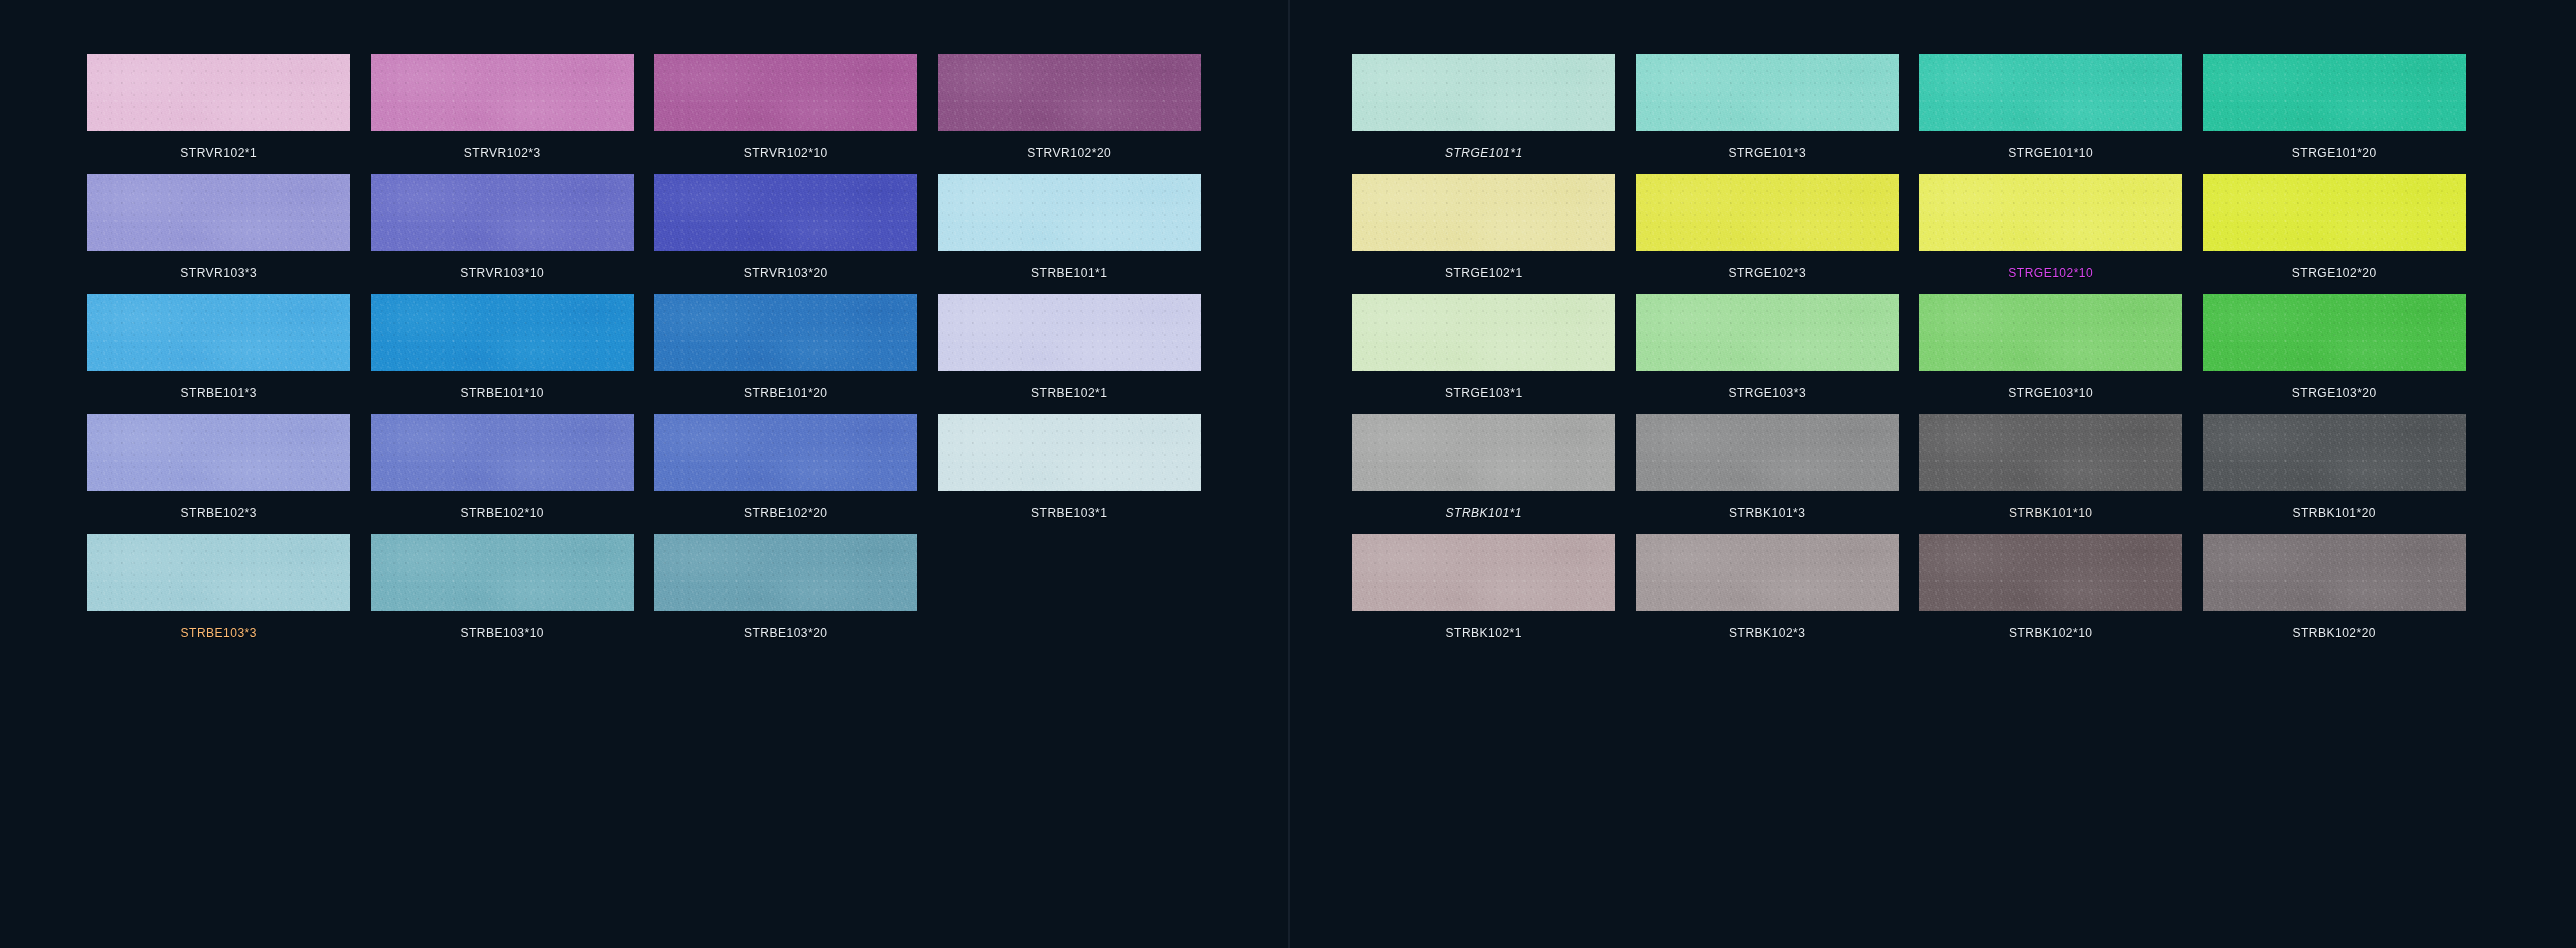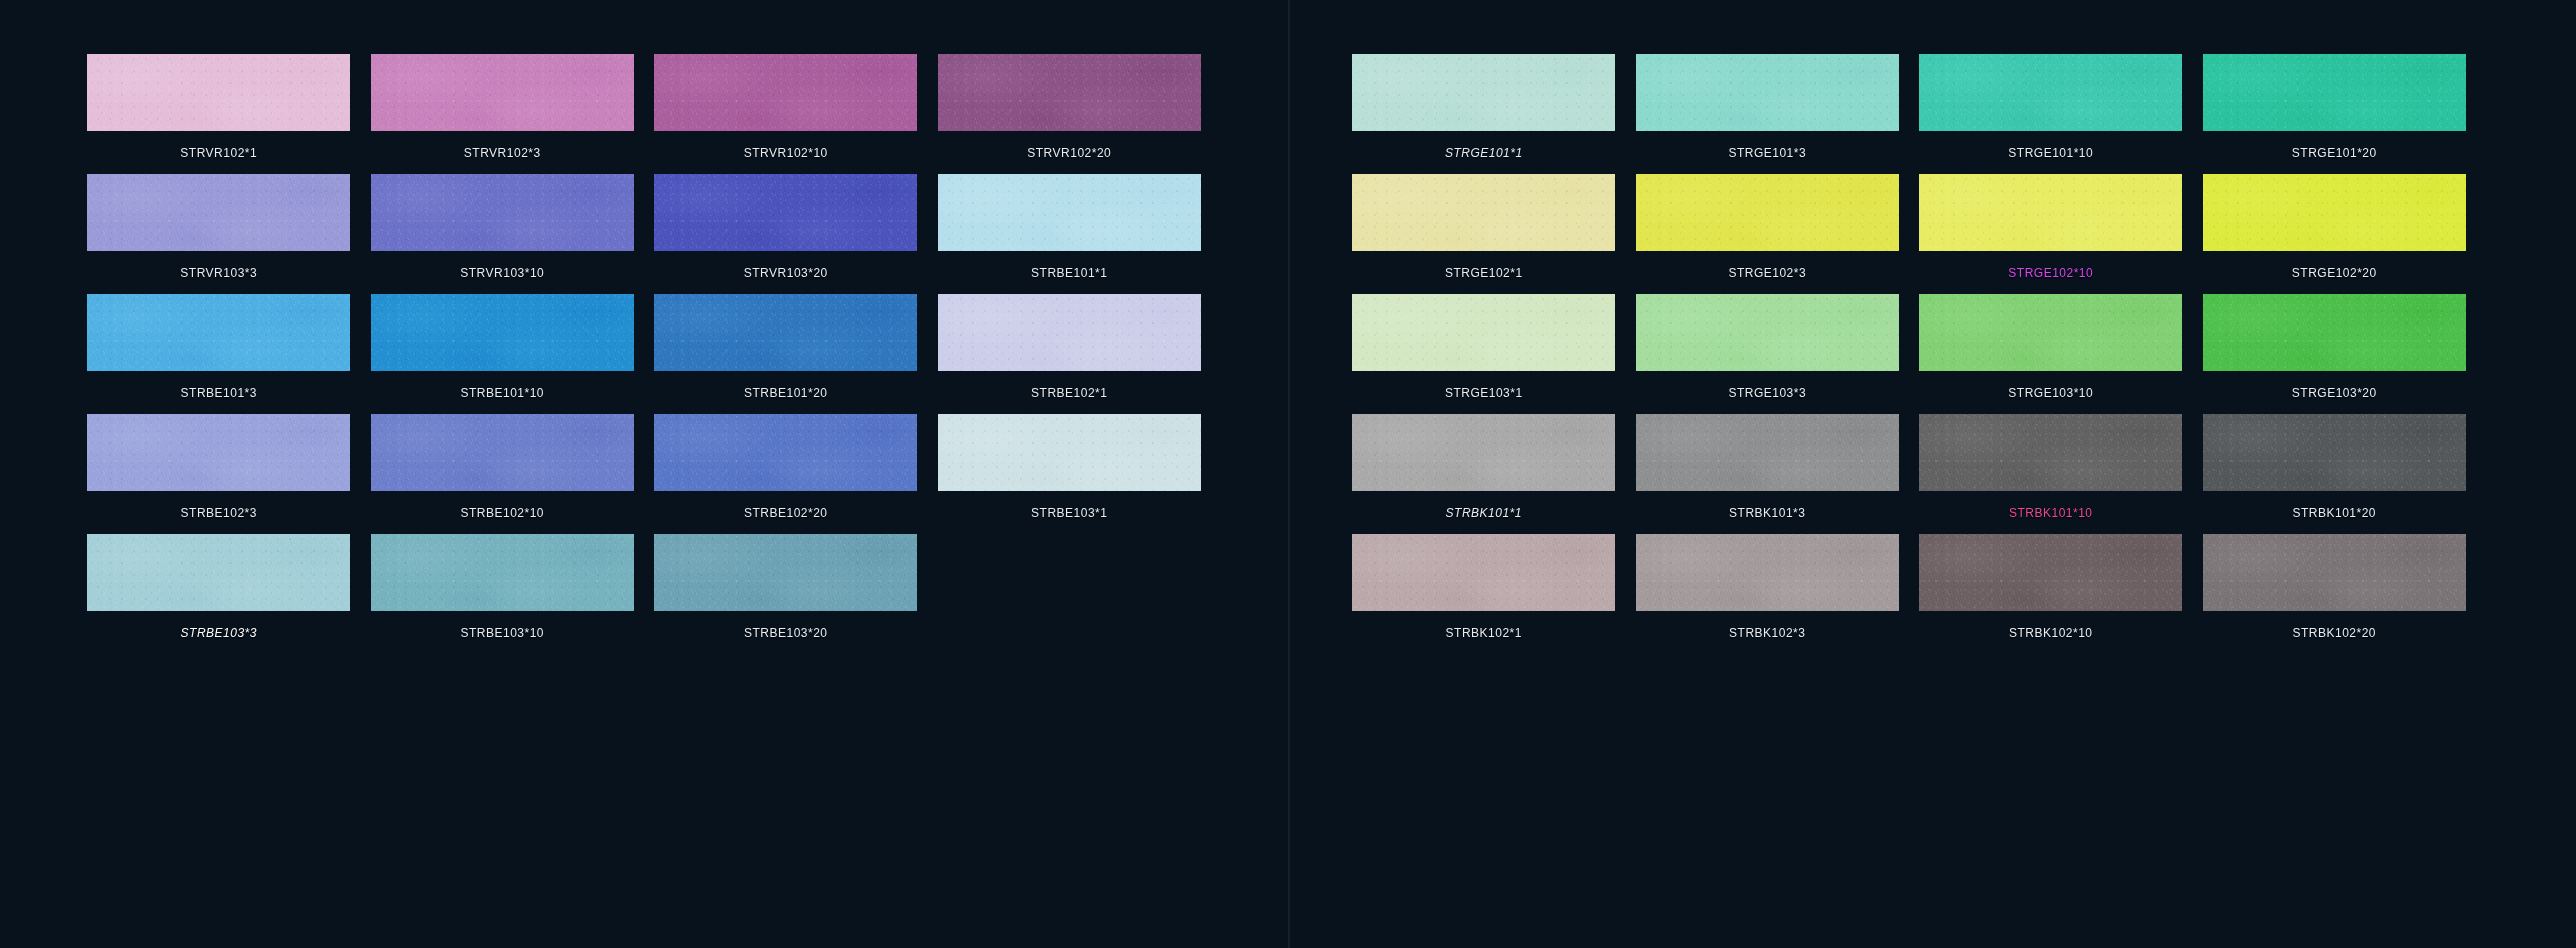--- a/index.html
+++ b/index.html
@@ -187,21 +187,21 @@
         <div class="cell">
           <div class="swatch" title="STRBE102*20" style="width: 263px; height: 77px; background-color: rgb(90, 120, 200);"></div>
           <div class="swatch-label" style="color: rgb(232, 238, 244);">STRBE102*20</div>
         </div>
         <div class="cell">
           <div class="swatch" title="STRBE103*1" style="width: 263px; height: 77px; background-color: rgb(207, 226, 230);"></div>
           <div class="swatch-label" style="color: rgb(232, 238, 244);">STRBE103*1</div>
         </div>
         <div class="cell">
           <div class="swatch" title="STRBE103*3" style="width: 263px; height: 77px; background-color: rgb(164, 207, 216);"></div>
-          <div class="swatch-label" style="color: #ffffff; font-style: italic;">STRBE103*3</div>
+          <div class="swatch-label" style="color: #fdba74;">STRBE103*3</div>
         </div>
         <div class="cell">
           <div class="swatch" title="STRBE103*10" style="width: 263px; height: 77px; background-color: rgb(119, 178, 191);"></div>
           <div class="swatch-label" style="color: rgb(232, 238, 244);">STRBE103*10</div>
         </div>
         <div class="cell">
           <div class="swatch" title="STRBE103*20" style="width: 263px; height: 77px; background-color: rgb(109, 163, 180);"></div>
           <div class="swatch-label" style="color: rgb(232, 238, 244);">STRBE103*20</div>
         </div>
       </div>
@@ -260,21 +260,21 @@
         <div class="cell">
           <div class="swatch" title="STRBK101*1" style="width: 263px; height: 77px; background-color: rgb(169, 170, 169);"></div>
           <div class="swatch-label" style="color: rgb(232, 238, 244); font-style: italic;">STRBK101*1</div>
         </div>
         <div class="cell">
           <div class="swatch" title="STRBK101*3" style="width: 263px; height: 77px; background-color: rgb(143, 144, 145);"></div>
           <div class="swatch-label" style="color: rgb(232, 238, 244);">STRBK101*3</div>
         </div>
         <div class="cell">
           <div class="swatch" title="STRBK101*10" style="width: 263px; height: 77px; background-color: rgb(99, 99, 100);"></div>
-          <div class="swatch-label" style="color: #ec4899;">STRBK101*10</div>
+          <div class="swatch-label" style="color: #e5e5e5;">STRBK101*10</div>
         </div>
         <div class="cell">
           <div class="swatch" title="STRBK101*20" style="width: 263px; height: 77px; background-color: rgb(85, 89, 92);"></div>
           <div class="swatch-label" style="color: rgb(232, 238, 244);">STRBK101*20</div>
         </div>
         <div class="cell">
           <div class="swatch" title="STRBK102*1" style="width: 263px; height: 77px; background-color: rgb(187, 169, 171);"></div>
           <div class="swatch-label" style="color: rgb(232, 238, 244);">STRBK102*1</div>
         </div>
         <div class="cell">

